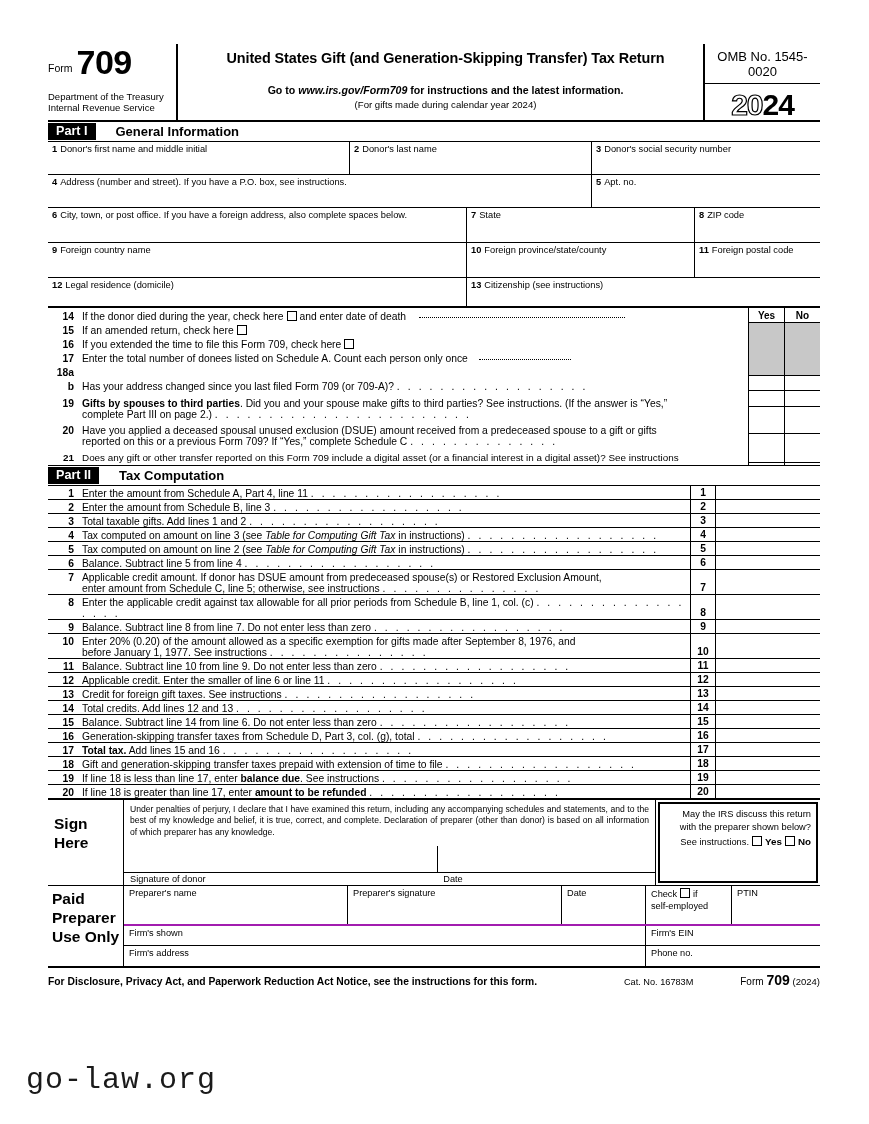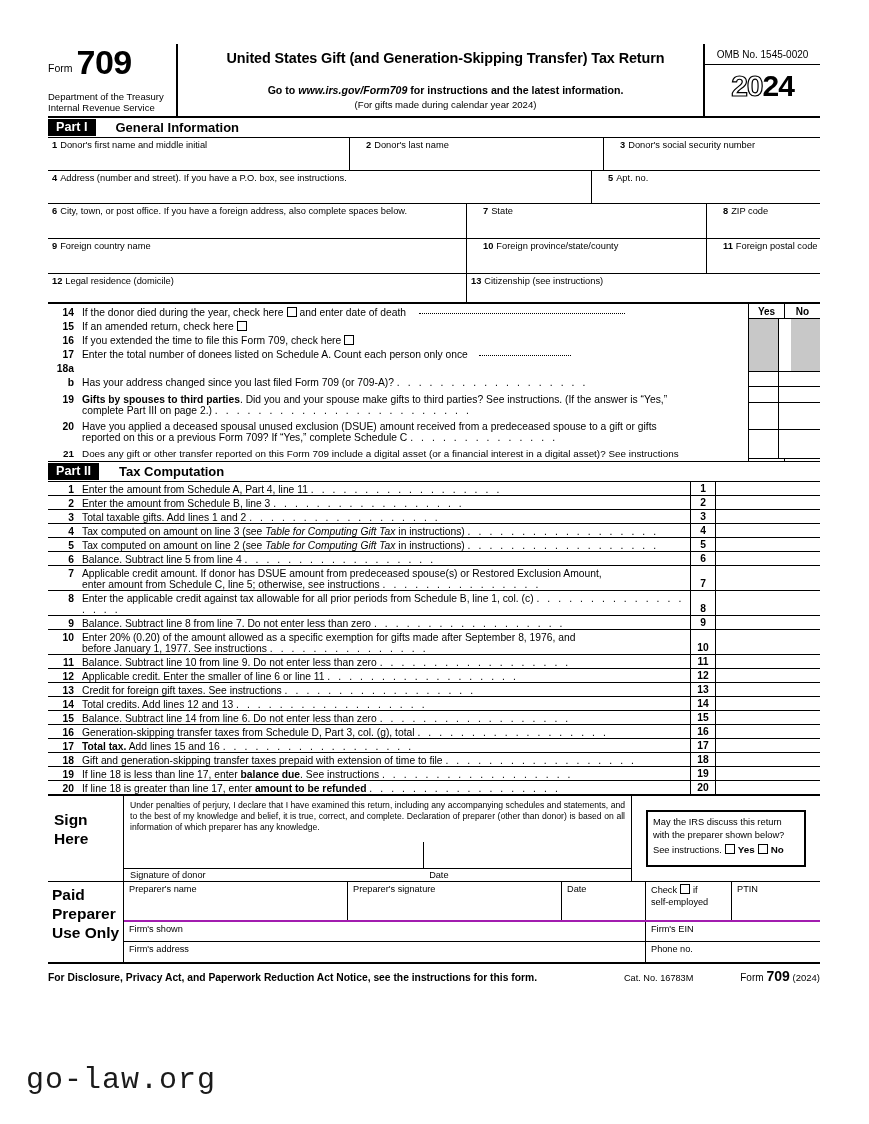--- a/index.html
+++ b/index.html
@@ -19,36 +19,36 @@
   .hdr-form-line { display:flex; align-items:flex-end; gap:4px; padding-top:2px; }
   .hdr-form-lbl { font-size:10.5px; padding-bottom:5px; }
   .hdr-form-num { font-size:34px; font-weight:bold; line-height:0.96; letter-spacing:-0.5px; }
   .hdr-dept { font-size:9.5px; line-height:1.22; margin-top:12px; }
   .hdr-mid { flex:1; text-align:center; padding:4px 6px 3px 16px; border-right:2px solid #000; }
   .hdr-title { font-size:14.4px; font-weight:bold; letter-spacing:-0.1px; margin-top:2px; }
   .hdr-goto { font-size:10.6px; font-weight:bold; margin-top:18px; }
   .hdr-goto i { font-style:italic; }
   .hdr-sub { font-size:9.6px; margin-top:3px; }
   .hdr-right { width:115px; text-align:center; }
-  .hdr-omb { font-size:10px; padding:5px 0 4px 0; border-bottom:1px solid #000; }
+  .hdr-omb { font-size:13px; padding:5px 0 4px 0; border-bottom:1px solid #000; }
   .hdr-year { font-size:30px; font-weight:bold; line-height:1; padding-top:6px; letter-spacing:-1px; }
   .hdr-year .hollow { color:#fff; -webkit-text-stroke:1.2px #000; text-shadow:0 0 0 #000; }
 
   
   .partbar { display:flex; align-items:center; border-bottom:1px solid #000; }
   .part-tag { background:#000; color:#fff; font-size:12.6px; font-weight:bold;
               padding:1px 8px 2px 8px; margin:1px 0; }
   .part-name { font-size:13px; font-weight:bold; margin-left:20px; }
 
   
   .fld { position:relative; }
   .fld-lbl { font-size:9.3px; padding:2px 0 0 4px; white-space:nowrap; }
   .fld-lbl b { font-weight:bold; margin-right:3px; }
   .row { display:flex; }
-  .bb { border-bottom:1px solid #000;gap:12px; }
+  .bb { border-bottom:1px solid #000; }
   .br { border-right:1px solid #000; }
 
   
   .qwrap { border-top:2px solid #000; display:flex; }
   .qleft { flex:1; }
   .qyn { width:72px; display:flex; flex-direction:column; border-left:1px solid #000; }
   .qyn-head { display:flex; height:15px; border-bottom:1px solid #000; }
   .qyn-head div { flex:1; text-align:center; font-size:10px; font-weight:bold; line-height:15px; }
   .qyn-head div:first-child { border-right:1px solid #000; }
   .qcell { display:flex; }
@@ -81,21 +81,21 @@
   .sign-lbl { width:76px; font-size:15.5px; font-weight:bold; line-height:1.25;
               padding:14px 0 0 6px; border-right:1px solid #000; }
   .sign-mid { flex:1; border-right:1px solid #000; display:flex; flex-direction:column; }
   .sign-decl { font-size:8.6px; line-height:1.32; padding:4px 6px 0 6px; text-align:justify; }
   .sign-sigs { flex:1; display:flex; position:relative; min-height:34px; }
   .sign-sigs .divider { position:absolute; left:59%; top:8px; bottom:0; border-left:1px solid #000; }
   .sign-cap { display:flex; border-top:1px solid #000; font-size:9.2px; }
   .sign-cap .a { width:59%; padding:1px 0 1px 6px; }
   .sign-cap .b { flex:1; padding:1px 0 1px 6px; }
   .sign-right { width:160px; padding:4px 5px 3px 5px; font-size:9.3px; line-height:1.42;
-                border:2px solid #000; margin:14px; }
+                border:2px solid #000; margin:2px;text-align:right; }
   .sign-right .yn { margin-top:1px; }
   .sign-right .yn b { font-weight:bold; font-size:9.8px; }
 
   
   .prep { display:flex; border-bottom:2px solid #000; }
   .prep-lbl { width:76px; font-size:15.5px; font-weight:bold; line-height:1.22;
               padding:4px 0 0 4px; border-right:1px solid #000; }
   .prep-right { flex:1; }
   .prep-r1 { display:flex; border-bottom:2px solid #a21caf; height:40px; }
   .prep-r1 .c { border-right:1px solid #000; }

